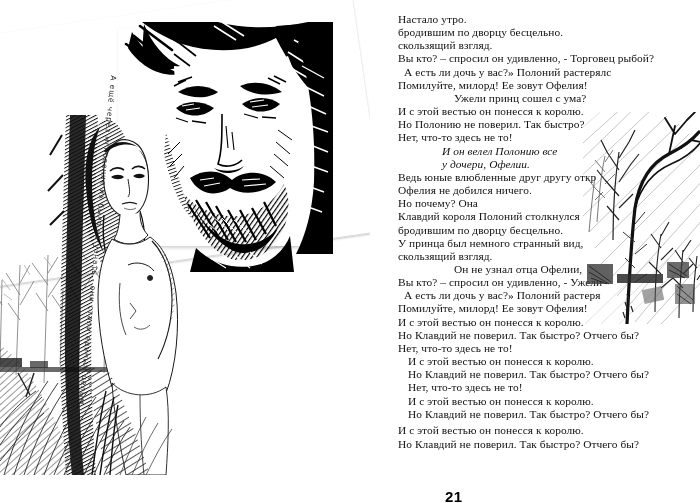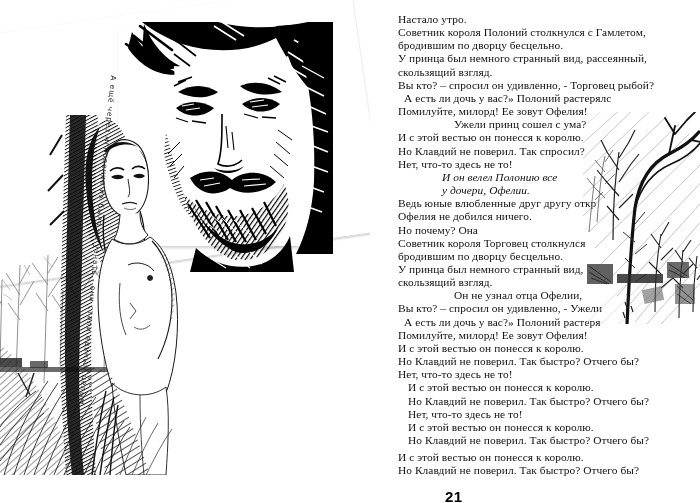--- a/index.html
+++ b/index.html
@@ -349,37 +349,35 @@
           </g>
         </g>
       </svg>
     </div>
 
     <div class="vertical-note">А ещё через мгновение их было не узнать - они стали единым целым...</div>
   </div>
 
   <div class="text-col" id="text-col">
       <p>Настало утро.</p>
-      <p>Советник короля Полоний столкнулся с Гамлетом,</p>
       <p>бродившим по дворцу бесцельно.</p>
-      <p>У принца был немного странный вид, рассеянный,</p>
       <p>скользящий взгляд.</p>
       <p>Вы кто? – спросил он удивленно, - Торговец рыбой?</p>
       <p class="ln-indent-c">А есть ли дочь у вас?» Полоний растерялс</p>
       <p>Помилуйте, милорд! Ее зовут Офелия!</p>
       <p class="ln-indent-a">Ужели принц сошел с ума?</p>
       <p>И с этой вестью он понесся к королю.</p>
-      <p>Но Клавдий не поверил. Так спросил?</p>
+      <p>Но Полонию не поверил. Так быстро?</p>
       <p>Нет, что-то здесь не то!</p>
       <p class="ln-indent-b">И он велел Полонию все</p>
       <p class="ln-indent-b">у дочери, Офелии.</p>
       <p>Ведь юные влюбленные друг другу откр</p>
       <p>Офелия не добился ничего.</p>
       <p>Но почему? Она</p>
-      <p>Советник короля Торговец столкнулся</p>
+      <p>Клавдий короля Полоний столкнулся</p>
       <p>бродившим по дворцу бесцельно.</p>
       <p>У принца был немного странный вид,</p>
       <p>скользящий взгляд.</p>
       <p class="ln-indent-a">Он не узнал отца Офелии,</p>
       <p>Вы кто? – спросил он удивленно, - Ужели</p>
       <p class="ln-indent-c">А есть ли дочь у вас?» Полоний растеря</p>
       <p>Помилуйте, милорд! Ее зовут Офелия!</p>
       <p>И с этой вестью он понесся к королю.</p>
       <p>Но Клавдий не поверил. Так быстро? Отчего бы?</p>
       <p>Нет, что-то здесь не то!</p>

